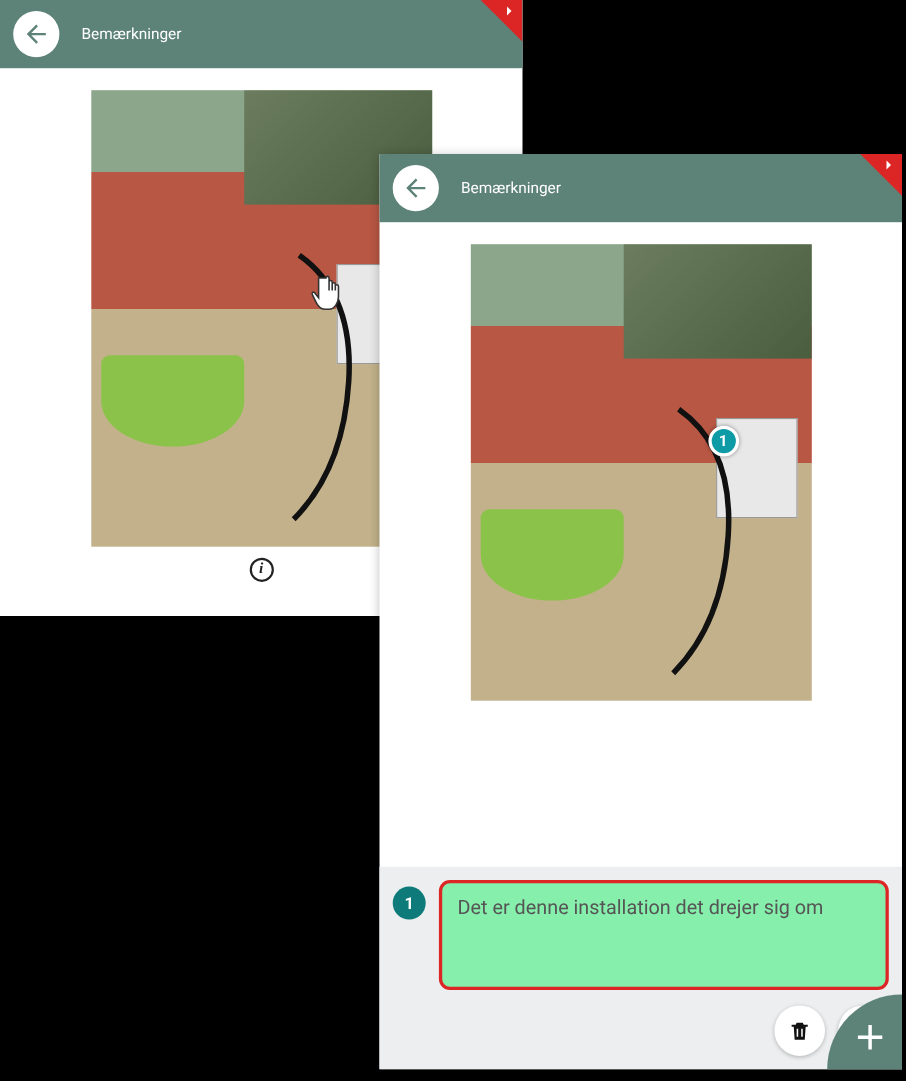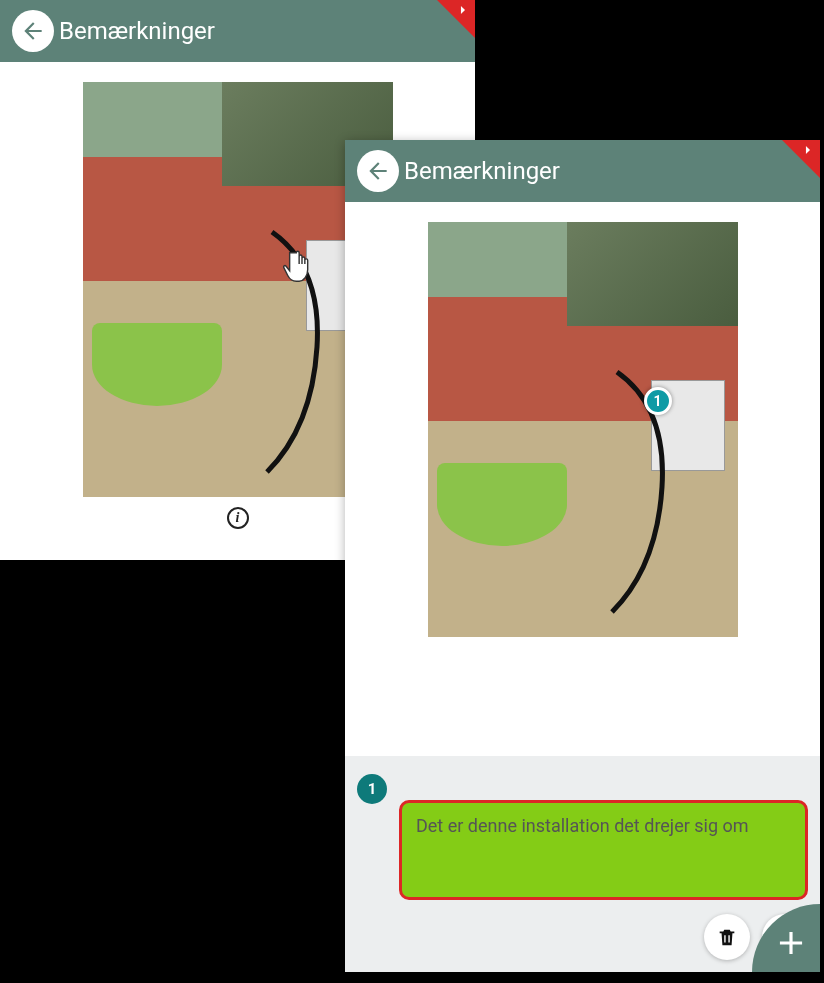--- a/index.html
+++ b/index.html
@@ -43,23 +43,23 @@
       background: #fff;
       display: flex;
       align-items: center;
       justify-content: center;
       cursor: pointer;
       flex-shrink: 0;
     }
     .back-btn svg { width: 26px; height: 26px; }
     .header-title {
       color: #fff;
-      font-size: 24px;
+      font-size: 14px;
       font-weight: 400;
-      margin-left: 5px;
+      margin-left: 20px;
     }
     .corner-tag {
       position: absolute;
       top: 0;
       right: 0;
       width: 0;
       height: 0;
       border-left: 38px solid transparent;
       border-top: 38px solid #dc2626;
     }
@@ -183,31 +183,30 @@
       font-weight: bold;
       font-size: 15px;
       display: flex;
       align-items: center;
       justify-content: center;
       flex-shrink: 0;
       margin-top: 6px;
     }
     .note-box {
       flex: 1;
-      background: #84cc16;
+      background: #86efac;
       border: 3px solid #dc2626;
       border-radius: 10px;
       padding: 12px 14px;
       font-size: 18px;
       color: #555;
       min-height: 100px;
       resize: none;
       font-family: inherit;
       outline: none;
-      margin-top: 32px;
     }
     .actions {
       display: flex;
       justify-content: flex-end;
       gap: 12px;
       margin-top: 14px;
     }
     .circ-btn {
       width: 46px;
       height: 46px;

